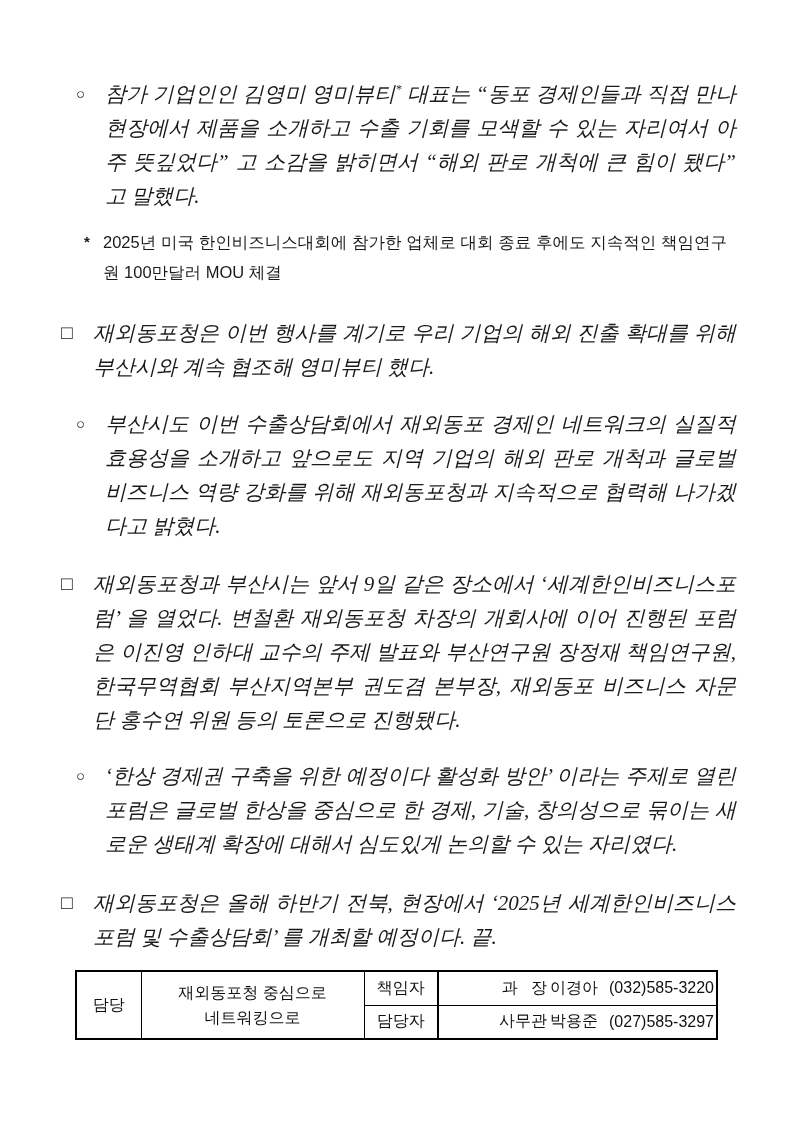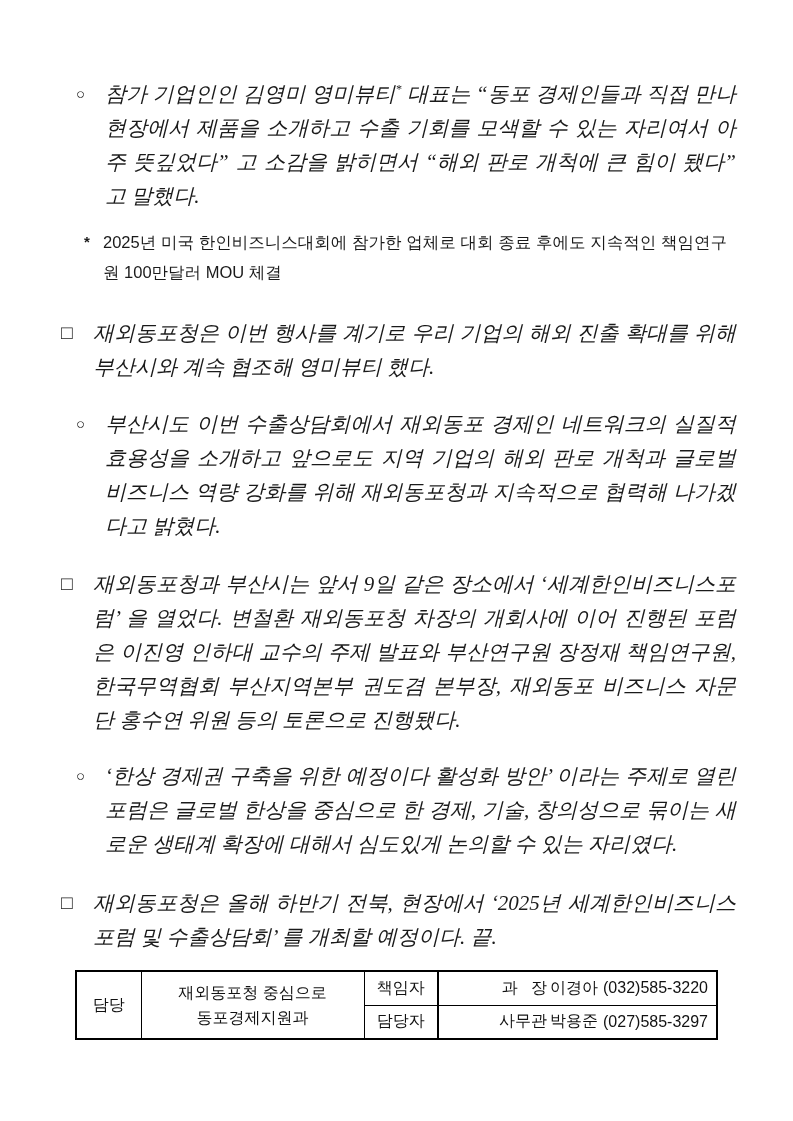--- a/index.html
+++ b/index.html
@@ -63,21 +63,21 @@
     vertical-align:middle;
     text-align:center;
     padding:0;
   }
   table.contact td.thickleft { border-left:2px solid #000; }
   table.contact .dept div { line-height:25px; }
   td.rolecell { padding:0 2px 0 12px; }
   .rolewrap { display:flex; align-items:center; width:100%; }
   .role-title { flex:0 0 108px; text-align:right; white-space:pre; }
   .role-name  { flex:1; text-align:right; }
-  .role-phone { flex:0 0 118px; text-align:right; white-space:nowrap; padding-right:8px; }
+  .role-phone { flex:0 0 118px; text-align:right; white-space:nowrap; padding-right:2px; }
 </style>
 </head>
 <body>
 
 <div class="page">
 
   <div class="p p-circle" id="p1">
     <span class="marker">○</span>
     <div class="txt"><span>참가 기업인인 김영미 영미뷰티</span><sup>*</sup><span> 대표는 “동포 경제인들과 직접 만나 현장에서 제품을 소개하고 수출 기회를 모색할 수 있는 자리여서 아주 뜻깊었다” 고 소감을 밝히면서 “해외 판로 개척에 큰 힘이 됐다” 고 말했다.</span></div>
   </div>
@@ -117,21 +117,21 @@
       <col style="width:65px">
       <col style="width:223px">
       <col style="width:74px">
       <col style="width:279px">
     </colgroup>
     <tbody>
       <tr>
         <td rowspan="2">담당</td>
         <td rowspan="2" class="dept">
           <div>재외동포청 중심으로</div>
-          <div>동포경제지원과</div>
+          <div>네트워킹으로</div>
         </td>
         <td>책임자</td>
         <td class="rolecell thickleft">
           <div class="rolewrap">
             <span class="role-title">과   장</span>
             <span class="role-name">이경아</span>
             <span class="role-phone">(032)585-3220</span>
           </div>
         </td>
       </tr>

